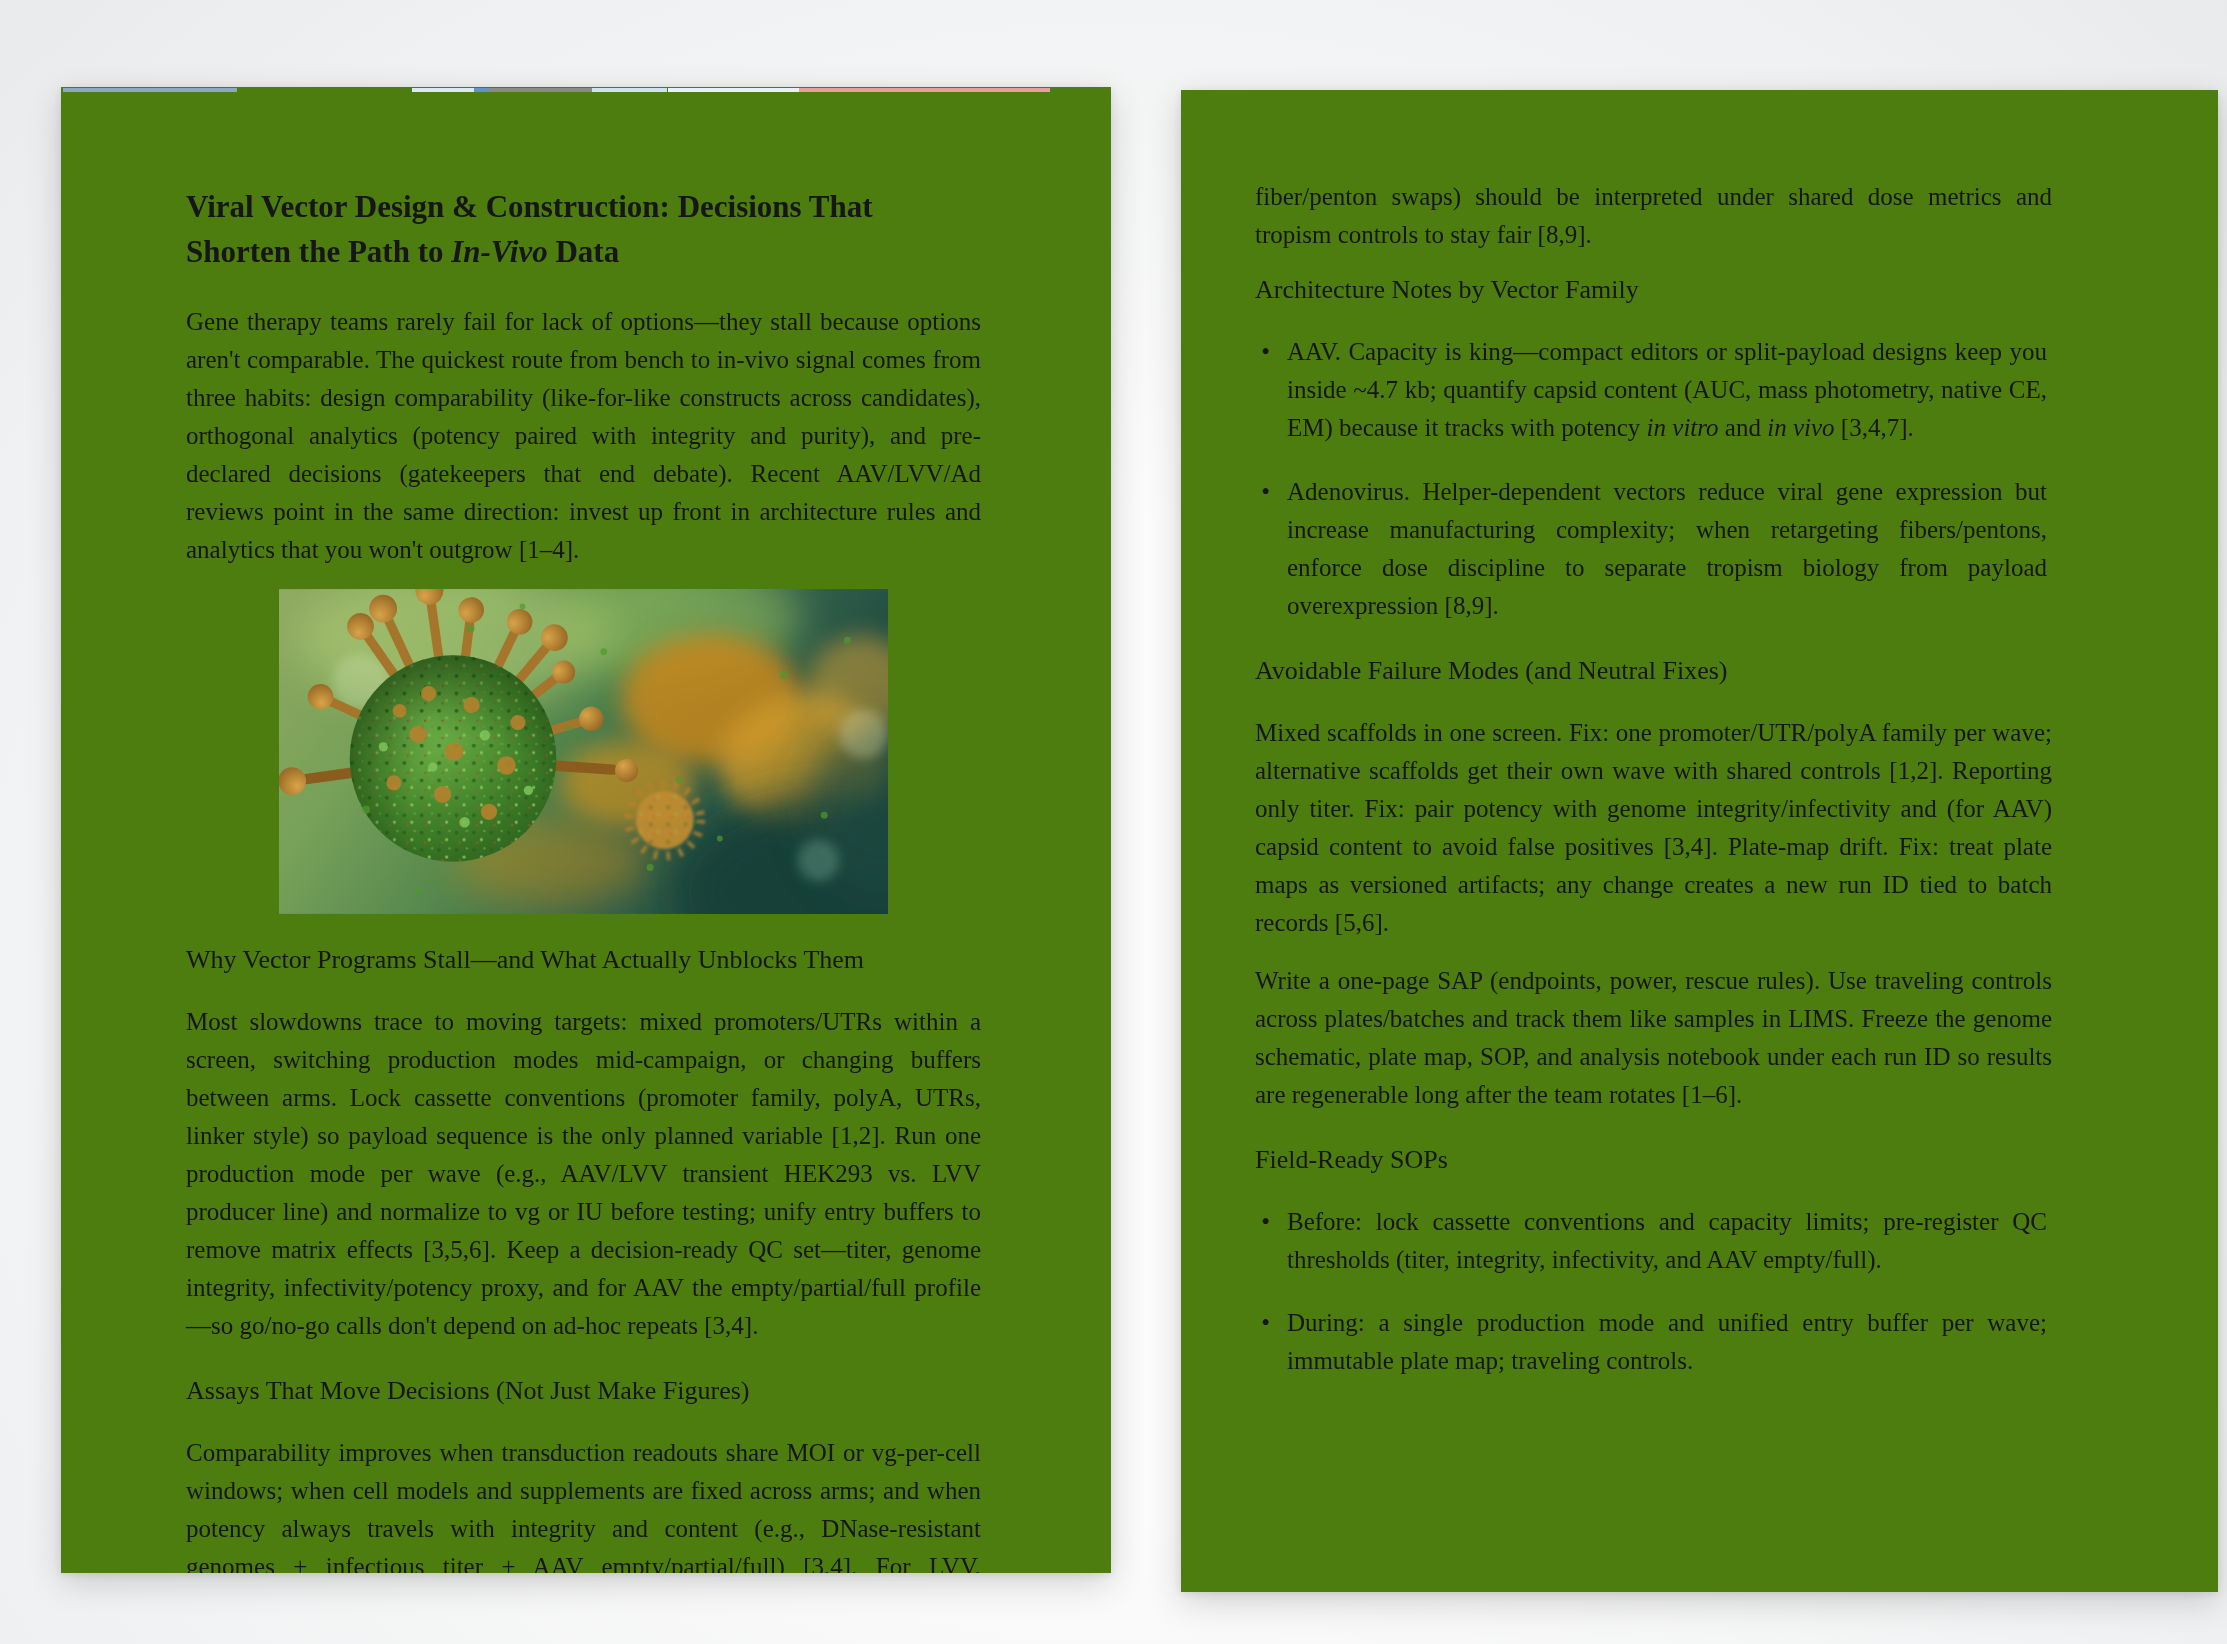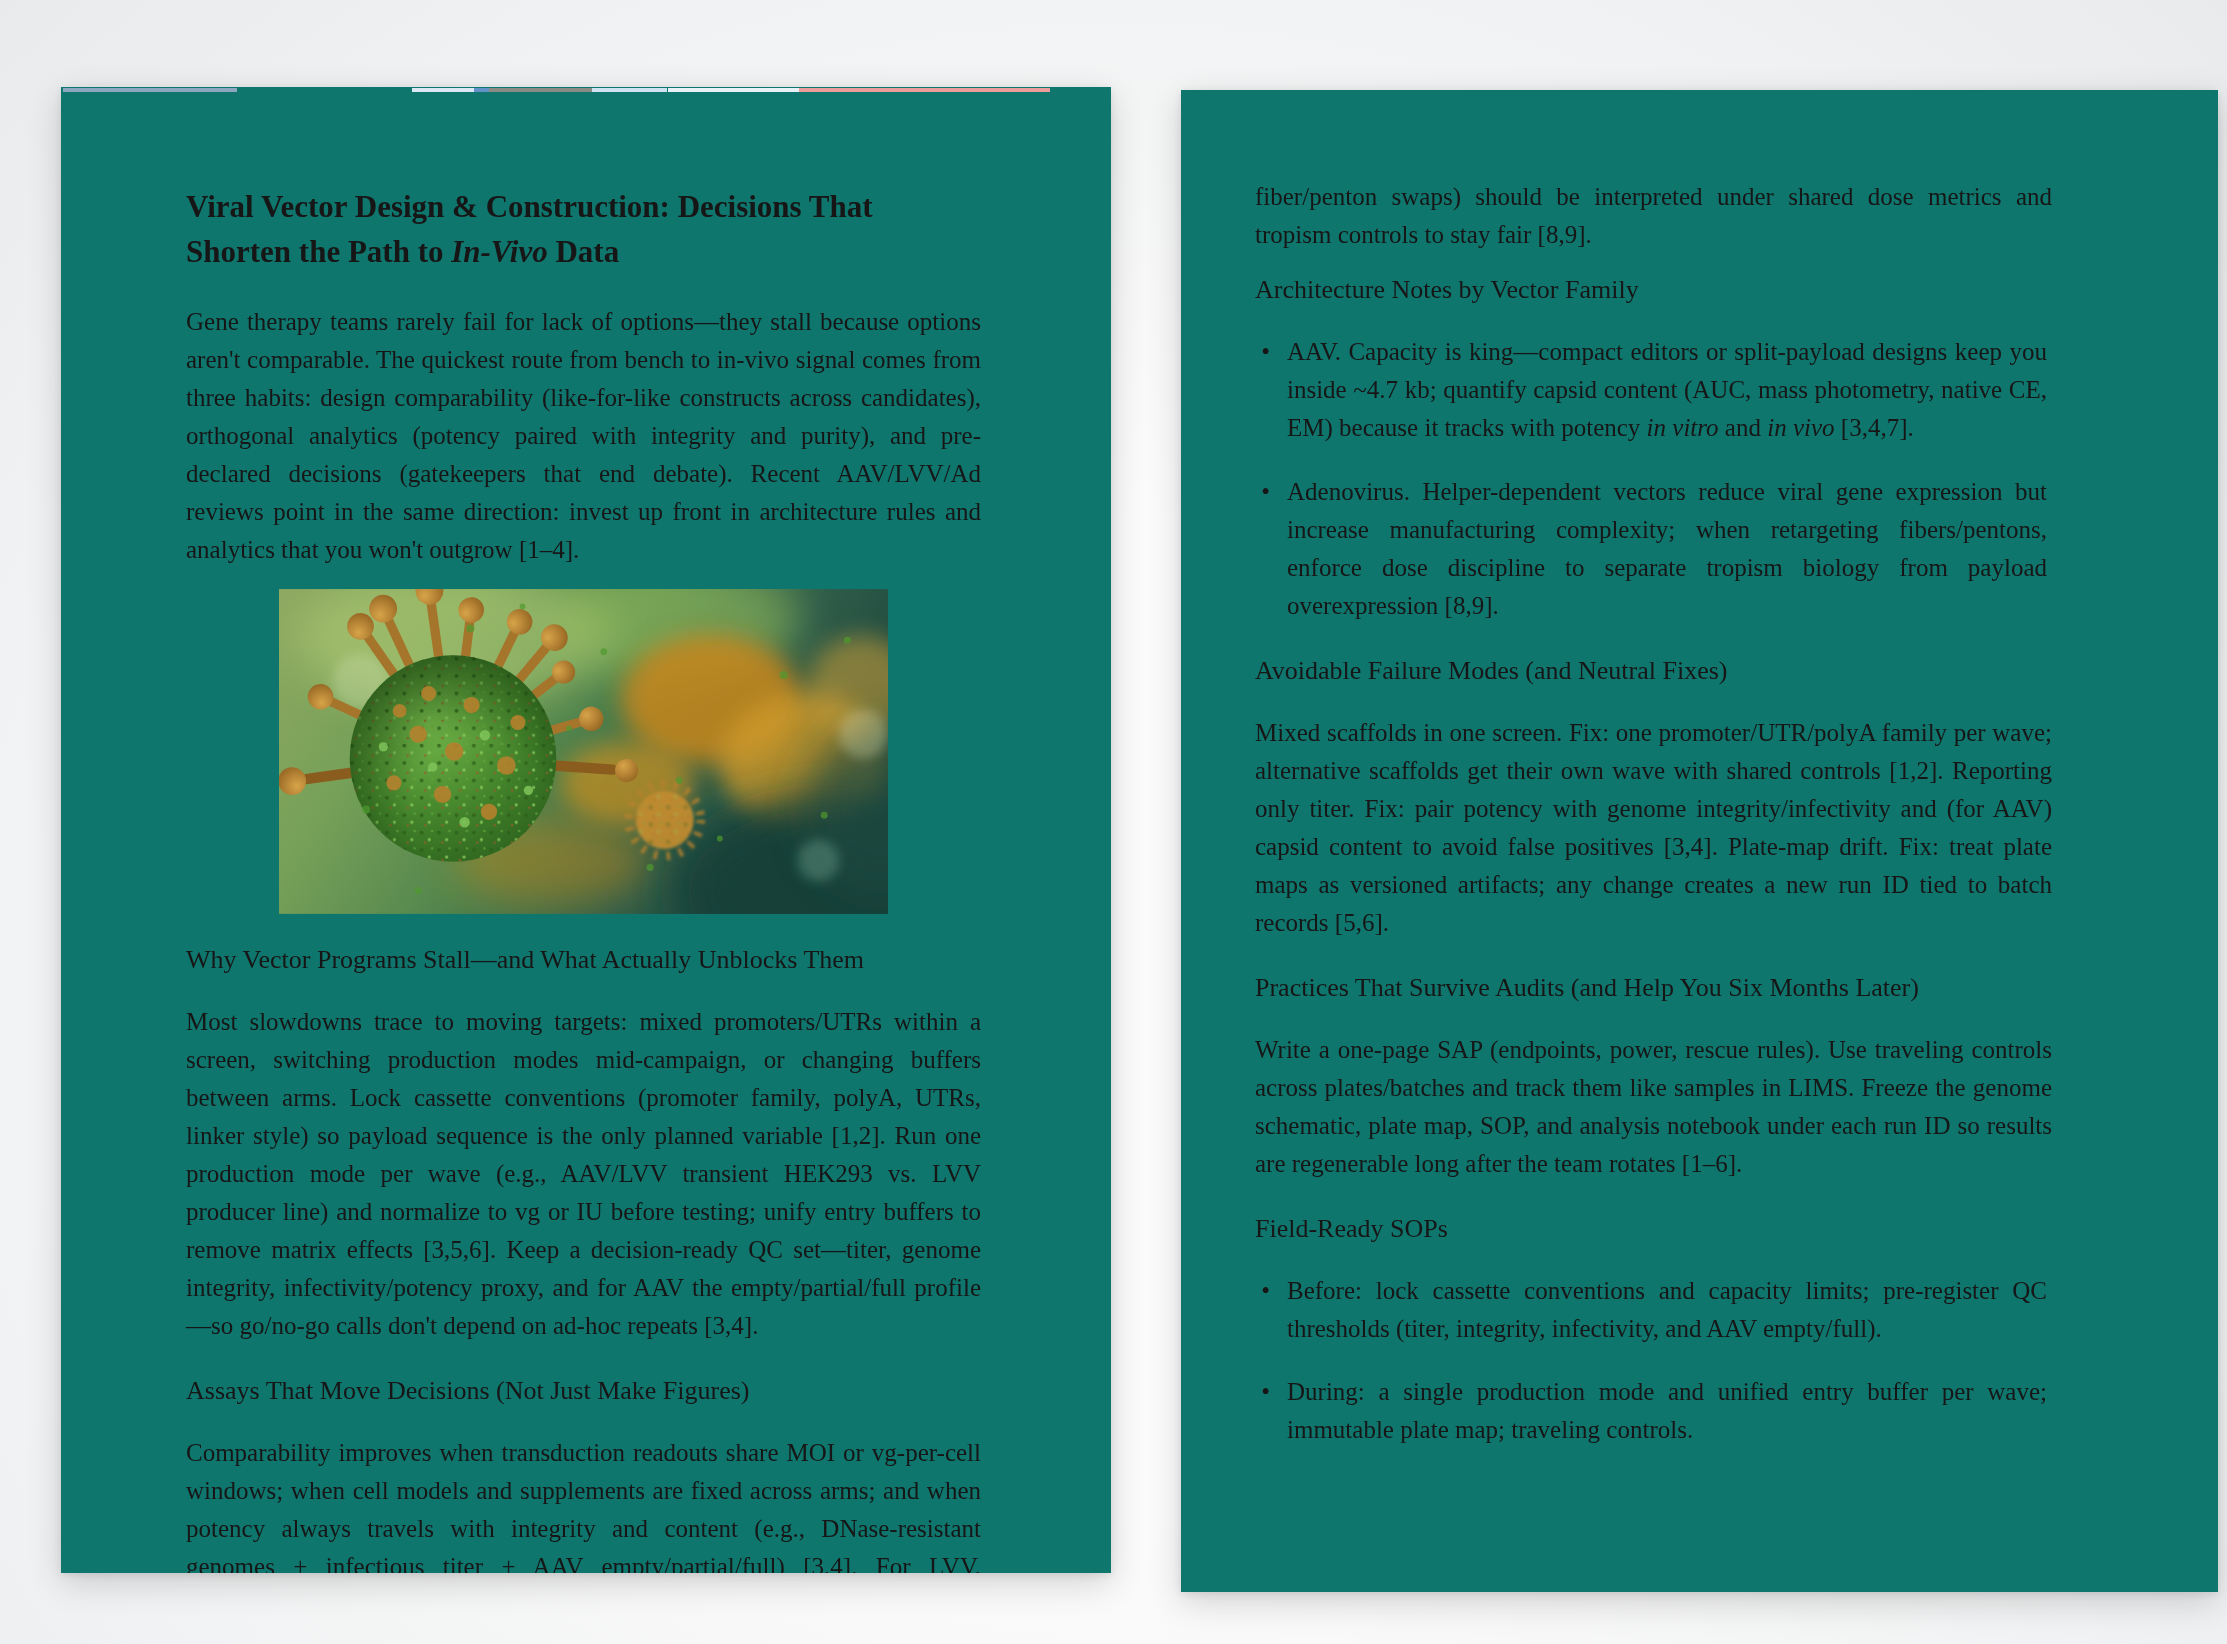--- a/index.html
+++ b/index.html
@@ -3,21 +3,21 @@
 <meta charset="utf-8">
 <style>
   html,body{margin:0;padding:0;}
   body{
     width:2227px;height:1645px;position:relative;overflow:hidden;
     background:radial-gradient(ellipse at 50% 62%, #fbfbfb 35%, #f0f1f2 78%, #e9eaeb 100%);
     font-family:"Liberation Serif","DejaVu Serif",serif;
     color:#161616;
   }
   .page{
-    position:absolute;background:#0f766e;
+    position:absolute;background:#4d7c0f;
     box-shadow:0 10.4px 32px rgba(0,0,0,.16), 0 2.3px 8px rgba(0,0,0,.09);
     box-sizing:border-box;overflow:hidden;
   }
   #page-1{left:61px;top:87px;width:1050px;height:1486px;padding:97px 130px 0 125px;}
   #page-2{left:1181px;top:90px;width:1037px;height:1502px;padding:88px 166px 0 74px;}
 
   .doc-title{font-weight:bold;font-size:31px;line-height:45px;margin:0 0 29px;}
   .doc-title i{font-style:italic;}
   p.body-text{font-size:25px;line-height:38px;margin:0 0 20px;text-align:justify;}
   h2.section-heading{font-weight:normal;font-size:26px;line-height:32px;margin:30px 0 27px;}
@@ -229,21 +229,20 @@
 
   <h2 class="section-heading first">Architecture Notes by Vector Family</h2>
   <ul class="doc-list">
     <li><span>AAV. Capacity is king—compact editors or split-payload designs keep you inside ~4.7 kb; quantify capsid content (AUC, mass photometry, native CE, EM) because it tracks with potency </span><i>in vitro</i><span> and </span><i>in vivo</i><span> [3,4,7].</span></li>
     <li><span>Adenovirus. Helper-dependent vectors reduce viral gene expression but increase manufacturing complexity; when retargeting fibers/pentons, enforce dose discipline to separate tropism biology from payload overexpression [8,9].</span></li>
   </ul>
 
   <h2 class="section-heading">Avoidable Failure Modes (and Neutral Fixes)</h2>
   <p class="body-text">Mixed scaffolds in one screen. Fix: one promoter/UTR/polyA family per wave; alternative scaffolds get their own wave with shared controls [1,2]. Reporting only titer. Fix: pair potency with genome integrity/infectivity and (for AAV) capsid content to avoid false positives [3,4]. Plate-map drift. Fix: treat plate maps as versioned artifacts; any change creates a new run ID tied to batch records [5,6].</p>
 
-  <h2 class="section-heading">Practices That Survive Audits (and Help You Six Months Later)</h2>
   <p class="body-text">Write a one-page SAP (endpoints, power, rescue rules). Use traveling controls across plates/batches and track them like samples in LIMS. Freeze the genome schematic, plate map, SOP, and analysis notebook under each run ID so results are regenerable long after the team rotates [1–6].</p>
 
   <h2 class="section-heading">Field-Ready SOPs</h2>
   <ul class="doc-list">
     <li>Before: lock cassette conventions and capacity limits; pre-register QC thresholds (titer, integrity, infectivity, and AAV empty/full).</li>
     <li>During: a single production mode and unified entry buffer per wave; immutable plate map; traveling controls.</li>
 
   </ul>
 </section>
 

